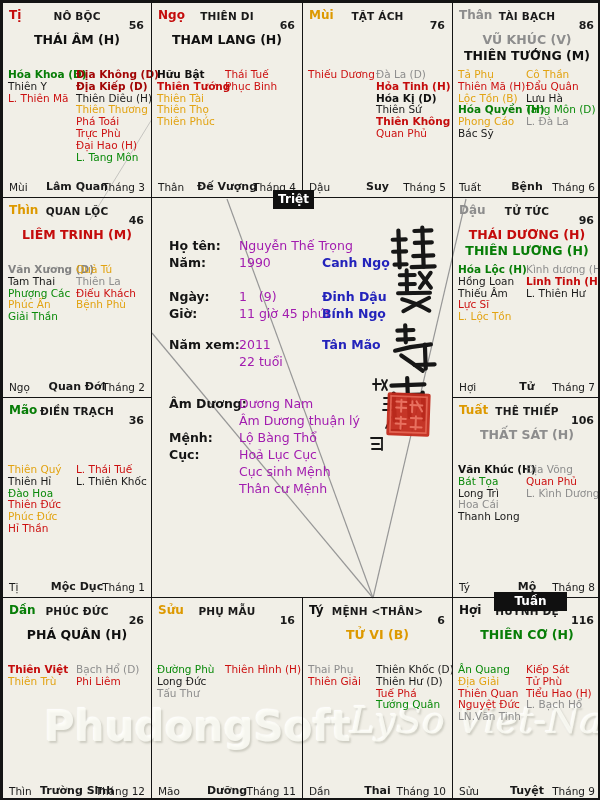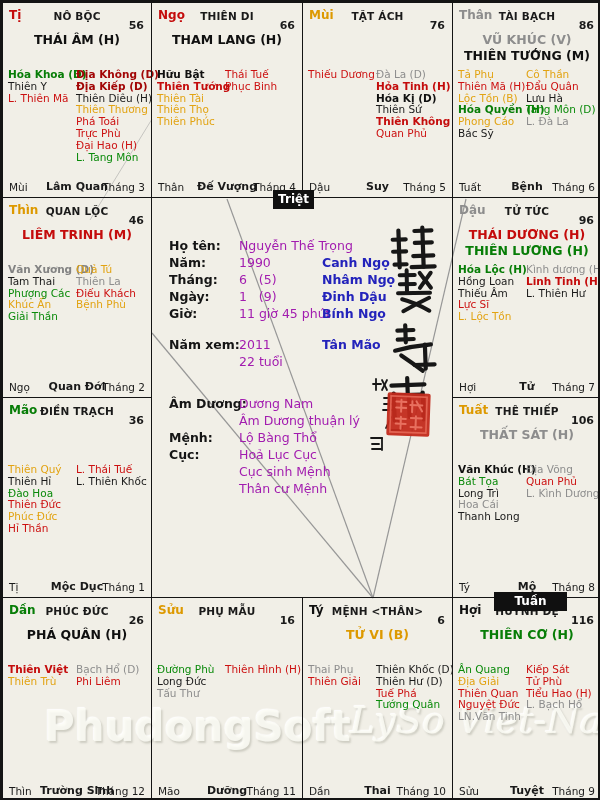--- a/index.html
+++ b/index.html
@@ -199,21 +199,21 @@
       <span class="pname">QUAN LỘC</span>
       <span class="pnum">46</span>
       <div class="mains">
         <div class="main-line rb">LIÊM TRINH (M)</div>
       </div>
       <div class="cols">
         <ul class="col left">
           <li class="gyb">Văn Xương (D)</li>
           <li class="k">Tam Thai</li>
           <li class="g">Phượng Các</li>
-          <li class="o">Khúc Ấn</li>
+          <li class="o">Phúc Ấn</li>
           <li class="g">Giải Thần</li>
         </ul>
         <ul class="col right">
           <li class="o">Quả Tú</li>
           <li class="gy">Thiên La</li>
           <li class="r">Điếu Khách</li>
           <li class="o">Bệnh Phù</li>
         </ul>
       </div>
       <div class="pbottom">
@@ -403,25 +403,20 @@
   <div id="center-panel">
     <div id="info" style="position:absolute;left:0;top:0;width:100%;height:100%;">
         <div class="irow" style="top: 40px;">
           <span class="il">Họ tên:</span>
           <span class="iv">Nguyễn Thế Trọng</span>
         </div>
         <div class="irow" style="top: 57px;">
           <span class="il">Năm:</span>
           <span class="iv">1990</span>
           <span class="iv2">Canh Ngọ</span>
-        </div>
-        <div class="irow" style="top: 74px;">
-          <span class="il">Tháng:</span>
-          <span class="iv">6   (5)</span>
-          <span class="iv2">Nhâm Ngọ</span>
         </div>
         <div class="irow" style="top: 91px;">
           <span class="il">Ngày:</span>
           <span class="iv">1   (9)</span>
           <span class="iv2">Đinh Dậu</span>
         </div>
         <div class="irow" style="top: 108px;">
           <span class="il">Giờ:</span>
           <span class="iv">11 giờ 45 phút</span>
           <span class="iv2">Bính Ngọ</span>

